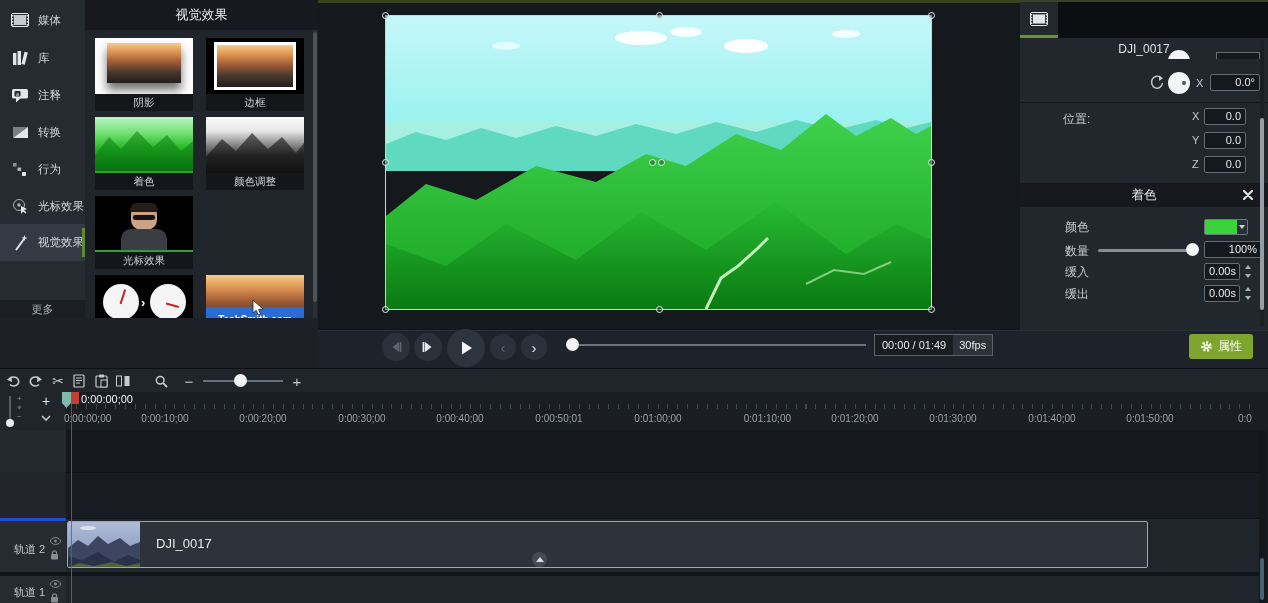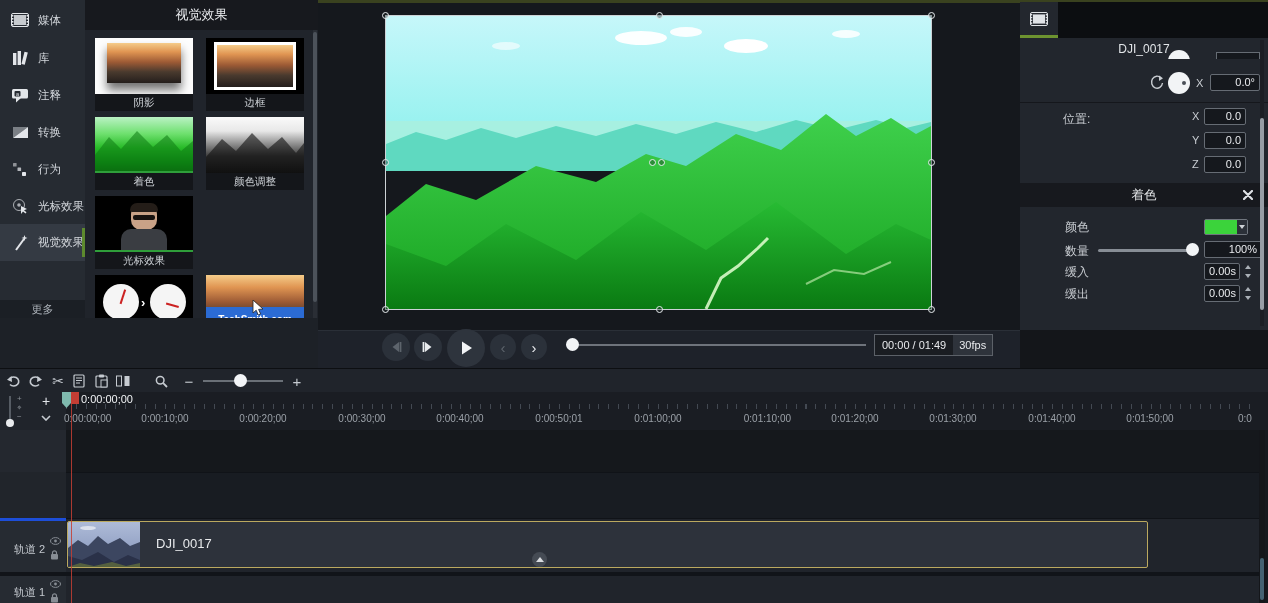--- a/index.html
+++ b/index.html
@@ -421,20 +421,30 @@
     <div class="spinner" style="left:223px; top:285px;">
         <div class="sp-up"></div>
         <div class="sp-dn"></div>
       </div>
 
     <div id="rscroll-track">
         <div id="rscroll-thumb"></div>
       </div>
   </div>
 
+  <div id="rbottom" class="abs">
+    <div id="props-btn">
+      <svg width="13" height="13" viewBox="0 0 13 13">
+          <circle cx="6.5" cy="6.5" r="4" fill="none" stroke="#fff" stroke-width="2.6" stroke-dasharray="2 1.6"></circle>
+          <circle cx="6.5" cy="6.5" r="2.6" fill="#fff"></circle>
+          <circle cx="6.5" cy="6.5" r="1.1" fill="#7ea62e"></circle>
+        </svg>
+      <span>属性</span>
+    </div>
+  </div>
 
   <div id="tl-toolbar" class="abs">
     <div class="tool" style="left:2px;">
       <svg width="14" height="12" viewBox="0 0 14 12">
           <path d="M3 5 A5 4.5 0 1 1 4 9.5" fill="none" stroke="currentColor" stroke-width="1.6"></path>
           <path d="M5.5 1 L1 4.8 L6 7 Z" fill="currentColor"></path>
         </svg>
     </div>
     <div class="tool" style="left:25px;">
       <svg width="14" height="12" viewBox="0 0 14 12">

